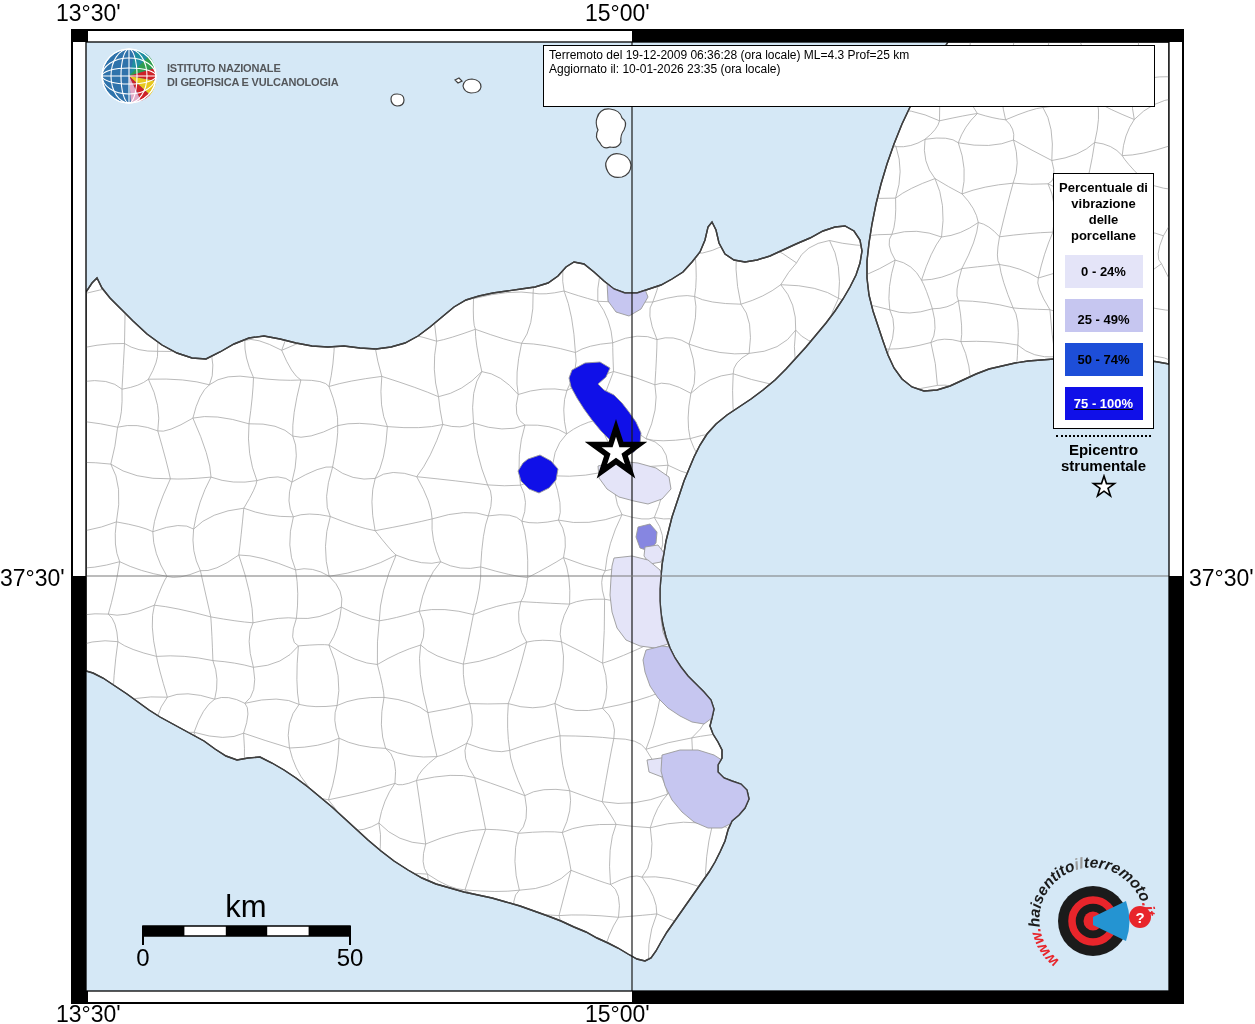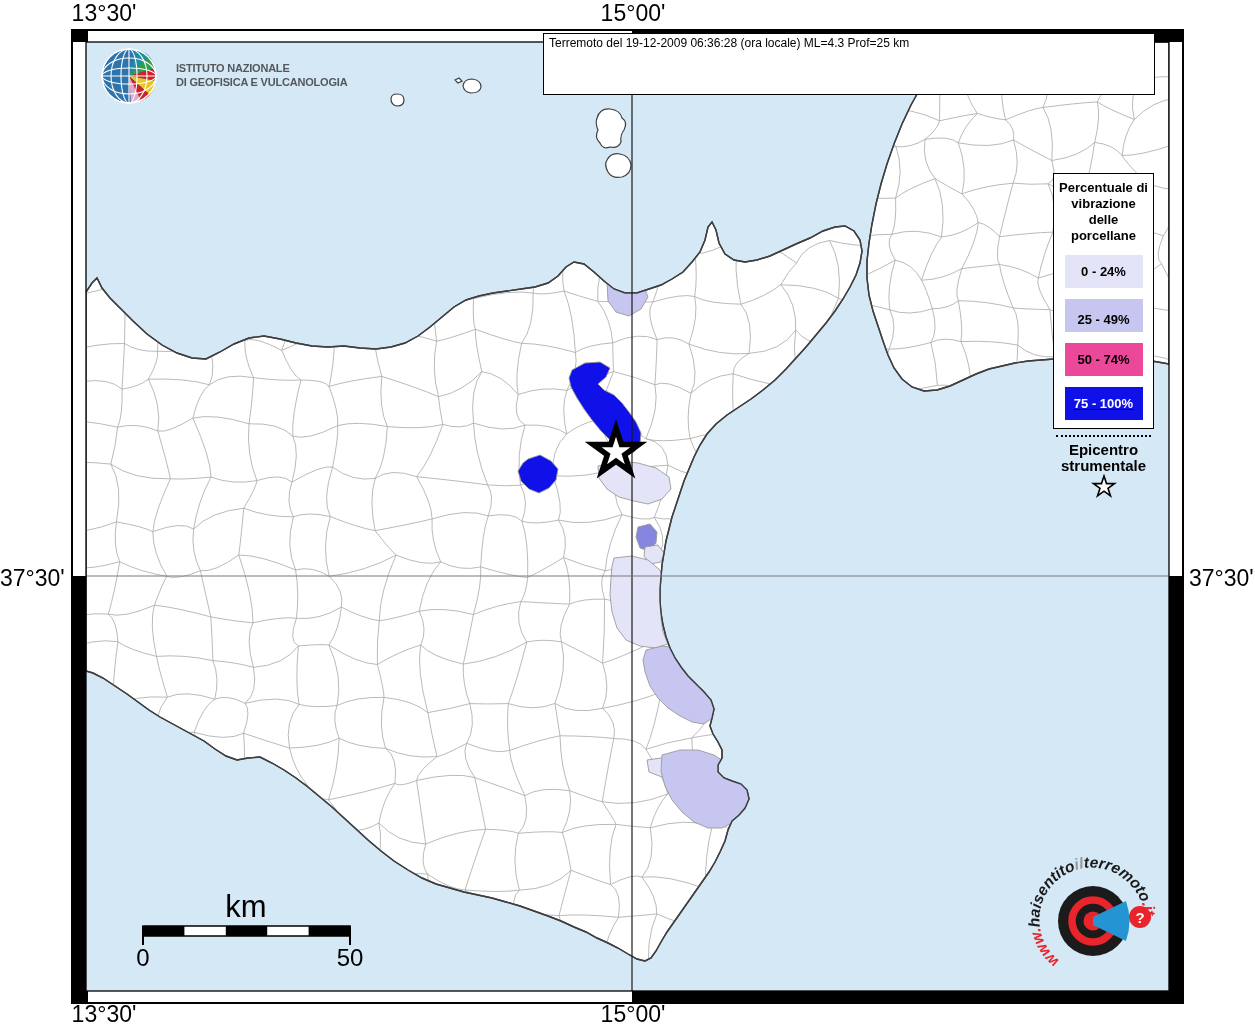--- a/index.html
+++ b/index.html
@@ -1,34 +1,34 @@
 <!DOCTYPE html>
 <html><head>
 <meta charset="utf-8">
 <style>
   html,body{margin:0;padding:0;background:#fff;}
   #stage{position:relative;width:1255px;height:1024px;background:#fff;overflow:hidden;
          font-family:"Liberation Sans",sans-serif;}
   svg text{font-family:"Liberation Sans",sans-serif;}
   .coord-lbl{position:absolute;font-size:23px;color:#000;}
-  .ctr{text-align:center;width:96px;}
-  .info-box{position:absolute;left:543px;top:33px;width:612px;height:62px;
+  .ctr{width:96px;}
+  .info-box{position:absolute;left:543px;top:45px;width:612px;height:62px;
             background:#fff;border:1.5px solid #000;box-sizing:border-box;
             padding:2px 5px;font-size:12px;line-height:14.3px;color:#000;
             white-space:nowrap;overflow:hidden;}
   .legend-box{position:absolute;left:1053px;top:173px;width:101px;height:256px;
               background:#fff;border:1.3px solid #000;box-sizing:border-box;
               text-align:center;color:#000;}
   .legend-title{font-weight:bold;font-size:13px;line-height:16px;margin:6px 3px 0 3px;}
   .swatch{width:78px;height:33px;margin:11px auto 0 auto;display:flex;
           align-items:center;justify-content:center;}
   .swatch span{font-weight:bold;font-size:13px;}
   .legend-sep{border:0;border-top:2px dotted #000;margin:15px 2px 0 2px;}
   .legend-epi{font-weight:bold;font-size:15px;line-height:16px;margin:5px 2px 0 2px;}
-  .ingv-text{position:absolute;left:176px;top:62px;color:#54575b;font-weight:bold;
+  .ingv-text{position:absolute;left:167px;top:62px;color:#54575b;font-weight:bold;
              font-size:11px;line-height:13.5px;letter-spacing:-0.2px;}
   .map-svg{position:absolute;left:0;top:0;}
 </style>
 </head>
 <body>
 
 <div id="stage">
 
   <svg class="map-svg" width="1255" height="1024" viewBox="0 0 1255 1024">
     <defs>
@@ -152,31 +152,32 @@
   <div class="coord-lbl" style="left:0px;top:565px;width:64px;text-align:right;">37°30'</div>
   <div class="coord-lbl" style="left:1189px;top:565px;">37°30'</div>
 
   <div class="ingv-text">
     <div>ISTITUTO NAZIONALE</div>
     <div>DI GEOFISICA E VULCANOLOGIA</div>
   </div>
 
   <div class="info-box">
     <div>Terremoto del 19-12-2009 06:36:28 (ora locale) ML=4.3 Prof=25 km</div>
+    <div>Aggiornato il: 10-01-2026 23:35 (ora locale)</div>
   </div>
 
   <div class="legend-box">
     <div class="legend-title">Percentuale di vibrazione delle porcellane</div>
     <div class="swatch" style="background-color: rgb(228, 228, 248);">
       <span style="color: rgb(0, 0, 0);">0 - 24%</span>
     </div>
     <div class="swatch" style="background-color: rgb(198, 198, 240);">
       <span style="color: rgb(0, 0, 0); margin-top: 8px;">25 - 49%</span>
     </div>
-    <div class="swatch" style="background-color: #ec4899;">
+    <div class="swatch" style="background-color: #1d4ed8;">
       <span style="color: rgb(0, 0, 0);">50 - 74%</span>
     </div>
     <div class="swatch" style="background-color: rgb(16, 16, 232); text-decoration: underline;">
       <span style="color: rgb(255, 255, 255);">75 - 100%</span>
     </div>
     <hr class="legend-sep">
     <div class="legend-epi">Epicentro strumentale</div>
     <svg width="28" height="26" viewBox="-14 -13 28 26">
       <polygon points="0,-11 2.5,-3.4 10.5,-3.4 4,1.3 6.5,8.9 0,4.2 -6.5,8.9 -4,1.3 -10.5,-3.4 -2.5,-3.4" fill="#ffffff" stroke="#000000" stroke-width="1.6"></polygon>
     </svg>

